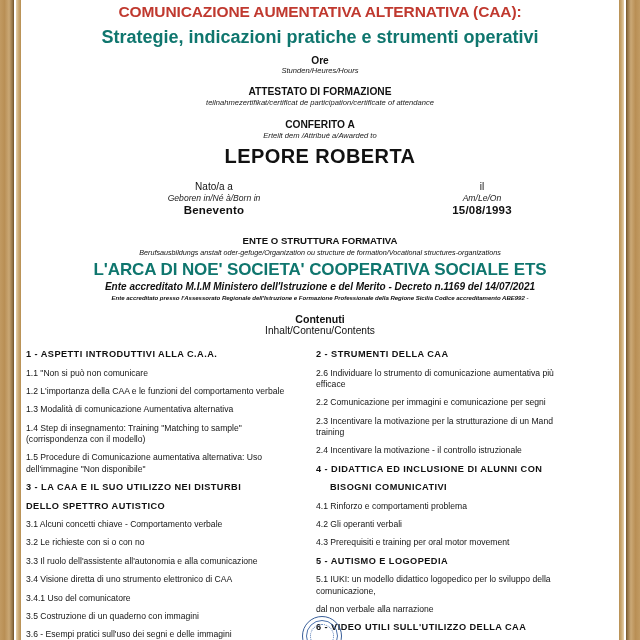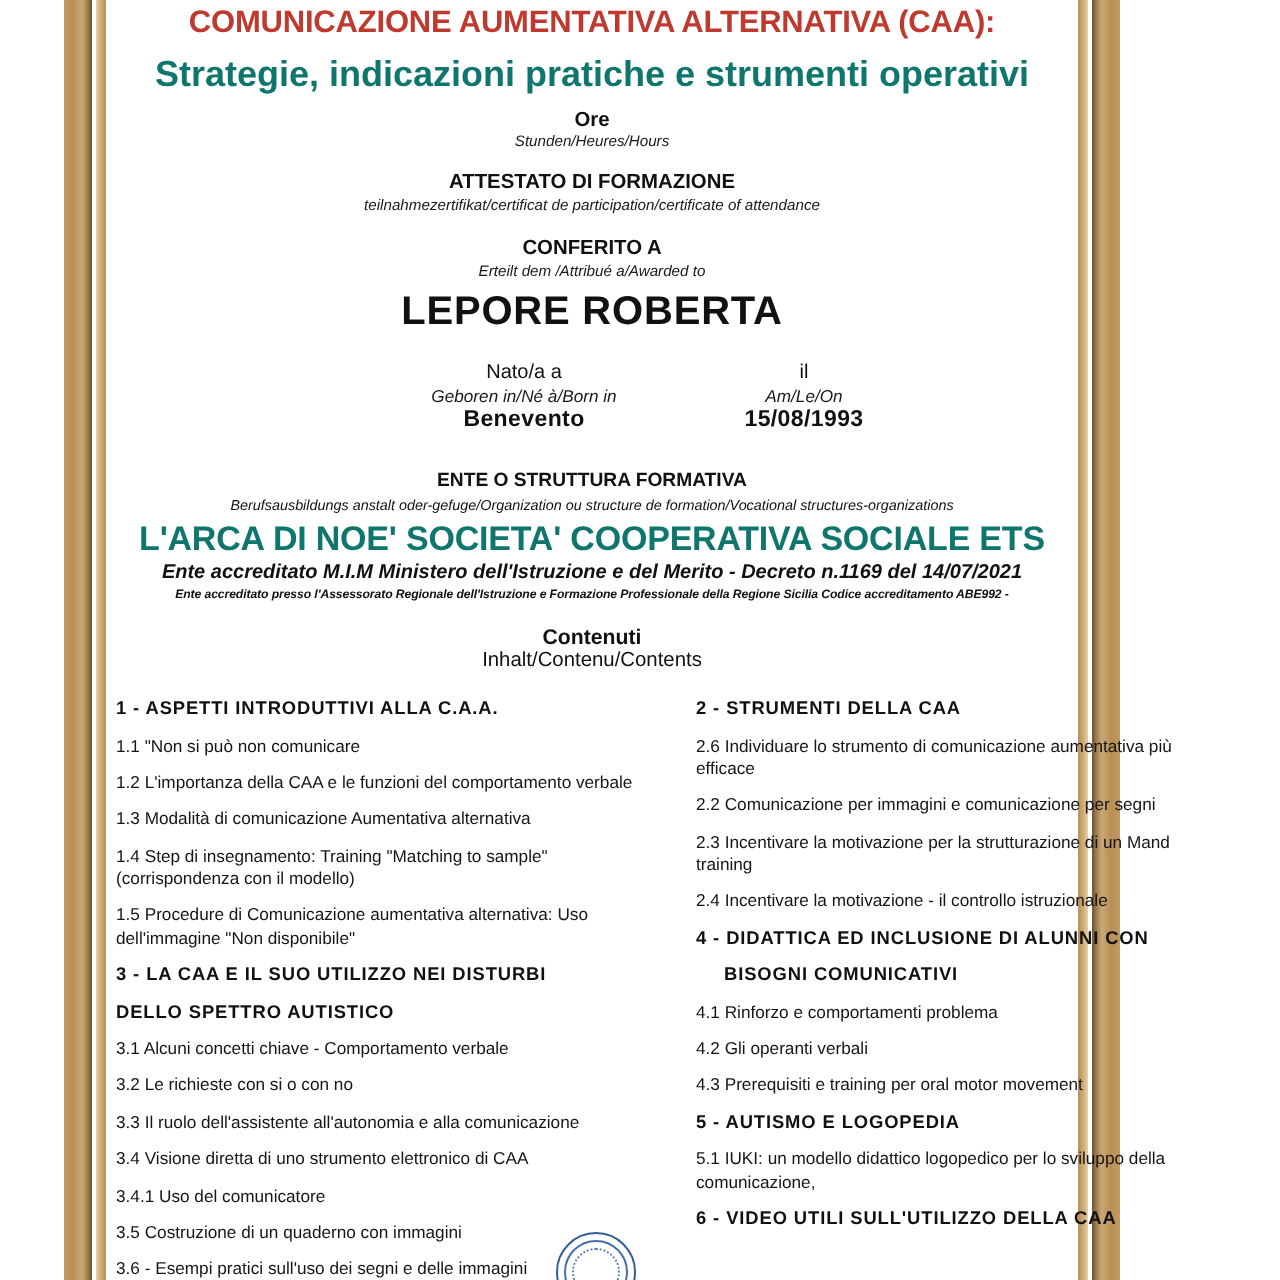--- a/index.html
+++ b/index.html
@@ -11,25 +11,24 @@
   body {
     width: 640px;
     height: 640px;
     overflow: hidden;
     font-family: "Liberation Sans", sans-serif;
     color: #111111;
   }
 
   .page {
     position: relative;
-    width: 528px;
+    width: 640px;
     height: 640px;
     background: #ffffff;
     box-sizing: border-box;
-    margin-left: 32px;
   }
 
   
   .border-band {
     position: absolute;
     top: 0;
     bottom: 0;
     pointer-events: none;
   }
   .border-band.left {
@@ -125,21 +124,21 @@
   }
 
   
   .birth-row {
     position: relative;
     margin-top: 14px;
     height: 46px;
   }
   .birth-left {
     position: absolute;
-    left: 104px;
+    left: 88px;
     top: 0;
     width: 200px;
     text-align: center;
   }
   .birth-right {
     position: absolute;
     right: 52px;
     top: 0;
     width: 160px;
     text-align: center;
@@ -352,20 +351,21 @@
           <div class="item">2.2 Comunicazione per immagini e comunicazione per segni</div>
           <div class="item">2.3 Incentivare la motivazione per la strutturazione di un Mand training</div>
           <div class="item">2.4 Incentivare la motivazione - il controllo istruzionale</div>
           <div class="sec-head spaced">4 - DIDATTICA ED INCLUSIONE DI ALUNNI CON</div>
           <div class="sec-head spaced indent">BISOGNI COMUNICATIVI</div>
           <div class="item">4.1 Rinforzo e comportamenti problema</div>
           <div class="item">4.2 Gli operanti verbali</div>
           <div class="item">4.3 Prerequisiti e training per oral motor movement</div>
           <div class="sec-head spaced">5 - AUTISMO E LOGOPEDIA</div>
           <div class="item">5.1 IUKI: un modello didattico logopedico per lo sviluppo della comunicazione,</div>
+          <div class="item">dal non verbale alla narrazione</div>
           <div class="sec-head spaced">6 - VIDEO UTILI SULL'UTILIZZO DELLA CAA</div>
         </div>
     </div>
 
     <div class="seal-wrap">
       <div class="seal"></div>
     </div>
 
   </div>
 </div>

